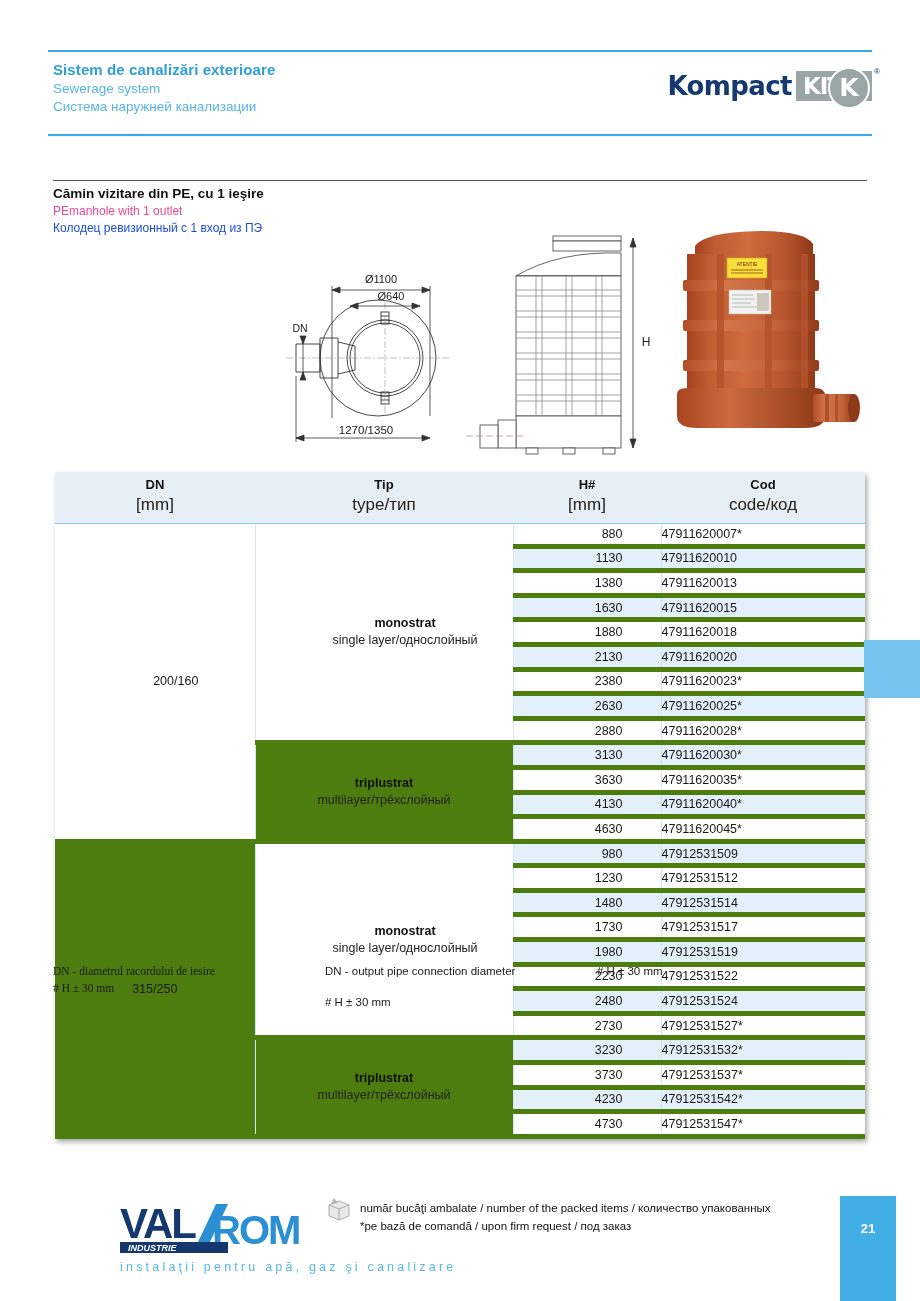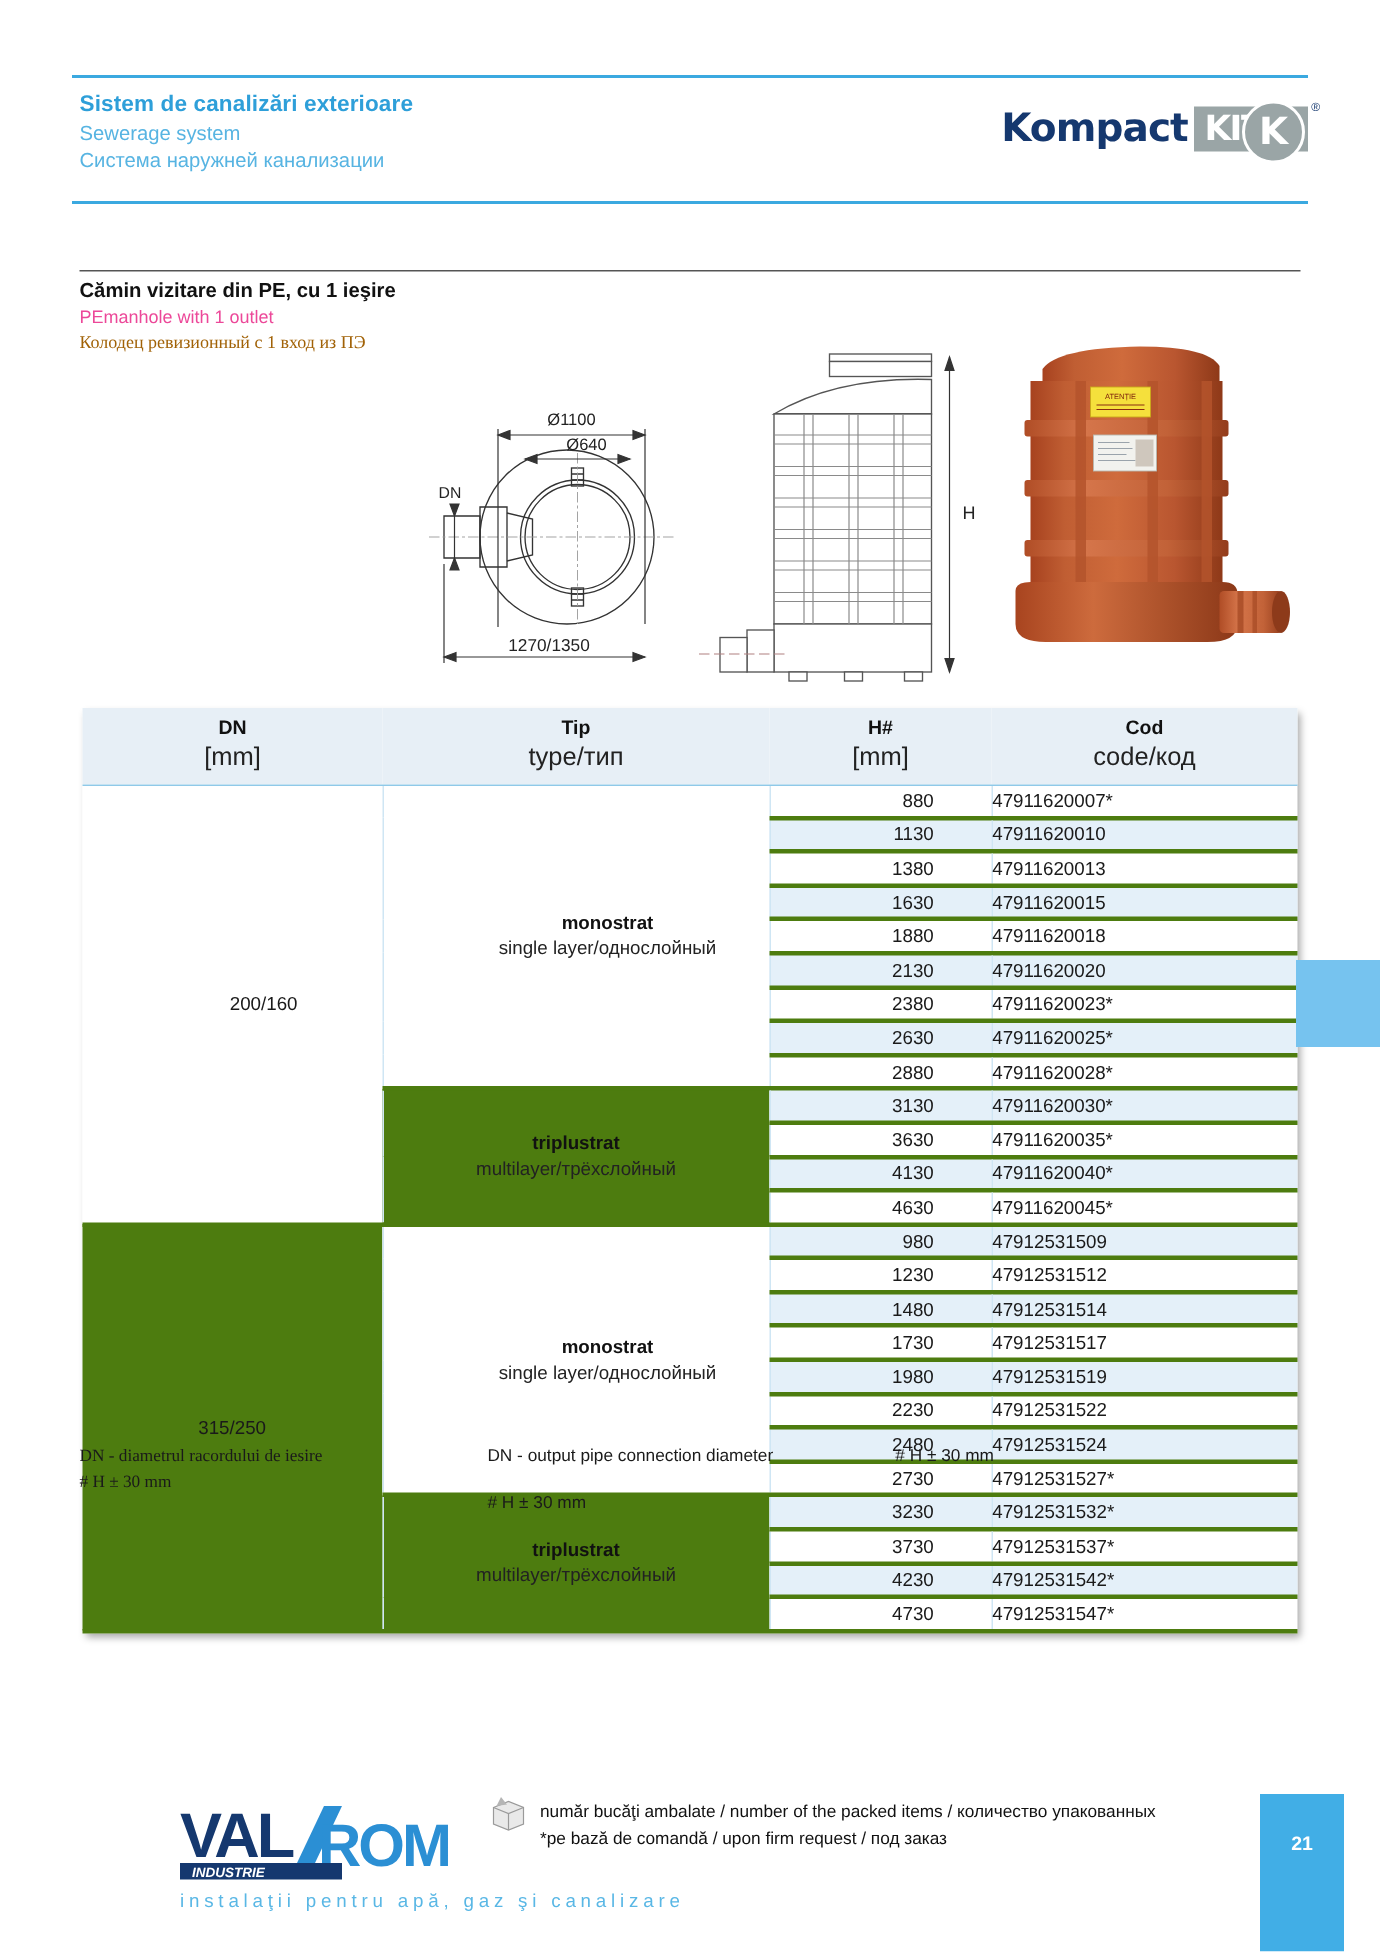--- a/index.html
+++ b/index.html
@@ -32,21 +32,21 @@
                     justify-content:center;}
   .kompact .kcircle span{color:#ffffff;font-size:25px;font-weight:bold;line-height:1;
                          font-family:"DejaVu Sans", sans-serif;margin-top:-2px;}
   .kompact .reg{position:absolute;right:-8px;top:-4px;font-size:8px;color:#15386f;}
 
   
   .prod-rule{position:absolute;left:53px;right:53px;top:180px;height:1px;background:#555;}
   .prod-titles{position:absolute;left:53px;top:184px;line-height:1.42;}
   .prod-titles .p1{font-size:13.5px;font-weight:bold;color:#111;}
   .prod-titles .p2{font-size:12px;color:#ec4899;}
-  .prod-titles .p3{font-size:12px;color:#a16207;font-family:Liberation Serif, serif;}
+  .prod-titles .p3{font-size:12px;color:#1d4ed8;}
 
   
   .figures{position:absolute;left:53px;top:228px;width:814px;height:235px;}
   .fig{position:absolute;}
   .fig-top{left:225px;top:38px;}
   .fig-side{left:405px;top:0px;}
   .fig-photo{left:612px;top:0px;}
 
   .photo-wrap{width:200px;height:205px;position:relative;}
 
@@ -54,21 +54,21 @@
   .tbl{position:absolute;left:55px;top:472px;width:810px;
        box-shadow:2px 3px 5px rgba(0,0,0,.35);background:#fff;}
   table{border-collapse:collapse;width:810px;table-layout:fixed;font-size:12.5px;}
   col.c-dn{width:200px;} col.c-tip{width:258px;} col.c-h{width:148px;} col.c-cod{width:204px;}
 
   thead th{background:#e7eff6;border-bottom:1.5px solid #8fc9e8;padding:5px 0 7px;
            font-weight:normal;text-align:center;}
   thead th .l1{font-weight:bold;font-size:13px;color:#111;display:block;line-height:1.3;}
   thead th .l2{font-size:17px;color:#222;display:block;line-height:1.3;}
 
-  tbody td{border-bottom:3px solid #4d7c0f;padding:0;height:19.6px;vertical-align:middle;}
+  tbody td{border-bottom:5px solid #4d7c0f;padding:0;height:19.6px;vertical-align:middle;}
   td.dn{text-align:center;border-right:1px solid #cfe6f4;font-size:12.5px;color:#1a1a1a;}
   td.tip{text-align:center;border-right:1px solid #cfe6f4;line-height:1.35;}
   td.tip .tname{font-weight:bold;font-size:12.5px;color:#111;display:block;}
   td.tip .tsub{font-size:12.5px;color:#222;display:block;}
   td.h{text-align:right;padding-right:38px;border-right:1px solid #cfe6f4;color:#1a1a1a;}
   td.cod{color:#1a1a1a;}
   tr.alt td.h, tr.alt td.cod{background:#e4f0f9;}
   td.shade{background:#4d7c0f;}
   td.white{background:#ffffff;padding-left:42px;}
 

